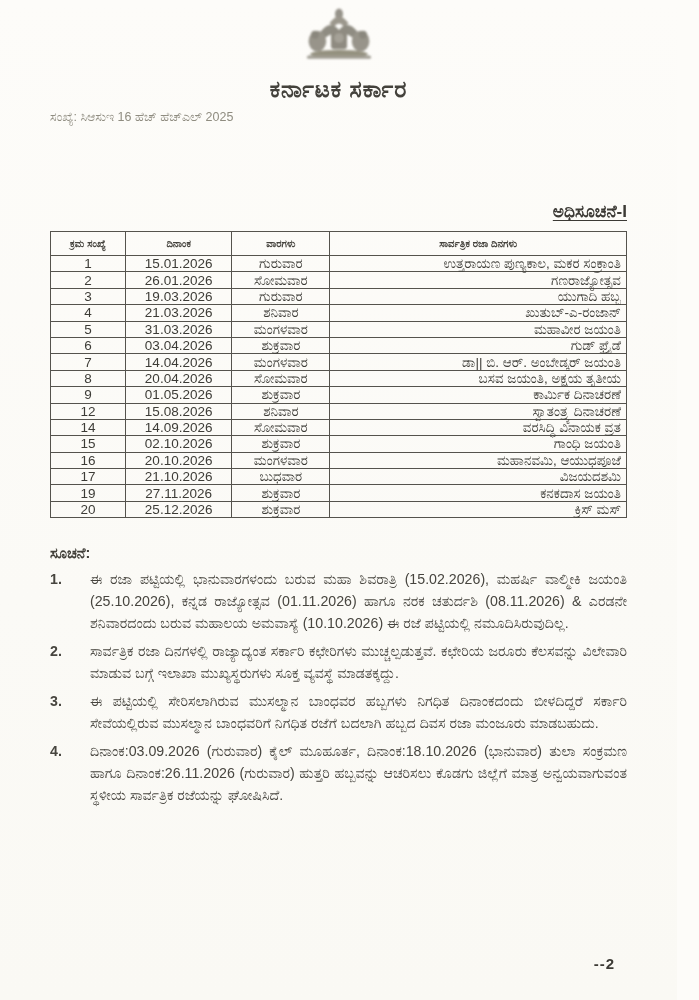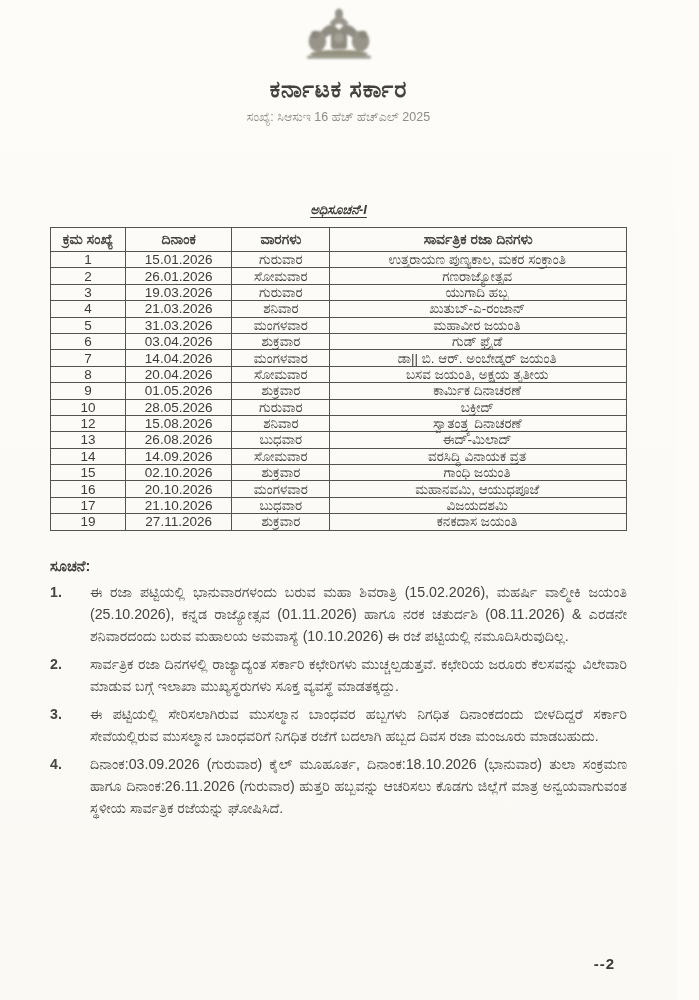--- a/index.html
+++ b/index.html
@@ -21,65 +21,64 @@
   .emblem-wrap { text-align:center; height:66px; }
   .emblem-wrap svg { width:100px; height:64px; }
   .gov-title {
     text-align:center;
     font-size:23px;
     font-weight:bold;
     letter-spacing:1px;
     color:#44423c;
     margin-top:4px;
   }
-  .ref-address-row { display:flex; justify-content:center; margin-top:5px; min-height:88px; }
+  .ref-address-row { display:flex; justify-content:space-between; margin-top:5px; min-height:88px; }
   .ref-number { font-size:12.5px; color:#8f8c80; padding-top:2px; white-space:nowrap; }
   .address-block {
     text-align:center;
     font-size:12.5px;
     color:#8f8c80;
     line-height:18.5px;
     margin-top:8px;
     margin-right:8px;
   }
   .address-block .addr-line { white-space:nowrap; }
   .notif-heading {
-    text-align:center;
-    font-size:13px;
+    text-align:right;
+    font-size:17px;
     font-weight:bold;
     color:#3c3a35;
     text-decoration:underline;
     text-underline-offset:3px;
     margin-top:6px;
-    font-style:italic;
   }
   .intro { margin-top:13px; font-size:14.5px; line-height:23px; color:#4a4842; text-align:justify; }
   .intro p { text-indent:30px; }
   .holiday-table {
     width:100%;
     border-collapse:collapse;
     margin-top:9px;
     font-size:13.5px;
     color:#3d3c37;
     table-layout:fixed;
   }
   .holiday-table th, .holiday-table td {
     border:1.7px solid #55534d;
     padding:0 5px;
   }
   .holiday-table th {
-    font-size:14px;
+    font-size:10px;
     font-weight:bold;
     color:#45433d;
     padding:2px 4px;
     line-height:19px;
   }
   .holiday-table td { height:16.4px; line-height:15px; }
   .holiday-table td.c0, .holiday-table td.c1, .holiday-table td.c2 { text-align:center; }
-  .holiday-table td.c3 { text-align:center; padding-left:3px; }
+  .holiday-table td.c3 { text-align:right; padding-left:3px; }
   .col-sl { width:13%; } .col-date { width:18.5%; } .col-day { width:17%; } .col-holiday { width:51.5%; }
   .notes { margin-top:13px; }
   .notes-heading { font-size:14.5px; font-weight:bold; color:#413f39;margin-top:27px; }
   .note-item { display:flex; margin-top:6px; font-size:14.2px; line-height:22px; color:#47453f; }
   .note-num { flex:0 0 40px; font-weight:bold; }
   .note-text { flex:1; text-align:justify; }
   .page-number {
     position:absolute;
     right:62px; bottom:28px;
     font-size:15px;
@@ -189,38 +188,26 @@
     <td class="c2">ಸೋಮವಾರ</td>
     <td class="c3">ಬಸವ ಜಯಂತಿ, ಅಕ್ಷಯ ತೃತೀಯ</td>
   </tr>
         <tr>
     <td class="c0">9</td>
     <td class="c1">01.05.2026</td>
     <td class="c2">ಶುಕ್ರವಾರ</td>
     <td class="c3">ಕಾರ್ಮಿಕ ದಿನಾಚರಣೆ</td>
   </tr>
         <tr>
-    <td class="c0">10</td>
-    <td class="c1">28.05.2026</td>
-    <td class="c2">ಗುರುವಾರ</td>
-    <td class="c3">ಬಕ್ರೀದ್</td>
-  </tr>
-        <tr>
     <td class="c0">12</td>
     <td class="c1">15.08.2026</td>
     <td class="c2">ಶನಿವಾರ</td>
     <td class="c3">ಸ್ವಾತಂತ್ರ್ಯ ದಿನಾಚರಣೆ</td>
   </tr>
         <tr>
-    <td class="c0">13</td>
-    <td class="c1">26.08.2026</td>
-    <td class="c2">ಬುಧವಾರ</td>
-    <td class="c3">ಈದ್-ಮಿಲಾದ್</td>
-  </tr>
-        <tr>
     <td class="c0">14</td>
     <td class="c1">14.09.2026</td>
     <td class="c2">ಸೋಮವಾರ</td>
     <td class="c3">ವರಸಿದ್ಧಿ ವಿನಾಯಕ ವ್ರತ</td>
   </tr>
         <tr>
     <td class="c0">15</td>
     <td class="c1">02.10.2026</td>
     <td class="c2">ಶುಕ್ರವಾರ</td>
     <td class="c3">ಗಾಂಧಿ ಜಯಂತಿ</td>
@@ -236,20 +223,26 @@
     <td class="c1">21.10.2026</td>
     <td class="c2">ಬುಧವಾರ</td>
     <td class="c3">ವಿಜಯದಶಮಿ</td>
   </tr>
         <tr>
     <td class="c0">19</td>
     <td class="c1">27.11.2026</td>
     <td class="c2">ಶುಕ್ರವಾರ</td>
     <td class="c3">ಕನಕದಾಸ ಜಯಂತಿ</td>
   </tr>
+        <tr>
+    <td class="c0">20</td>
+    <td class="c1">25.12.2026</td>
+    <td class="c2">ಶುಕ್ರವಾರ</td>
+    <td class="c3">ಕ್ರಿಸ್ ಮಸ್</td>
+  </tr>
       </tbody>
   </table>
 
   <div class="notes">
     <div class="notes-heading">ಸೂಚನೆ:</div>
     <div id="notes-list">
         <div class="note-item">
     <div class="note-num">1.</div>
     <div class="note-text">ಈ ರಜಾ ಪಟ್ಟಿಯಲ್ಲಿ ಭಾನುವಾರಗಳಂದು ಬರುವ ಮಹಾ ಶಿವರಾತ್ರಿ (15.02.2026), ಮಹರ್ಷಿ ವಾಲ್ಮೀಕಿ ಜಯಂತಿ (25.10.2026), ಕನ್ನಡ ರಾಜ್ಯೋತ್ಸವ (01.11.2026) ಹಾಗೂ ನರಕ ಚತುರ್ದಶಿ (08.11.2026) &amp; ಎರಡನೇ ಶನಿವಾರದಂದು ಬರುವ ಮಹಾಲಯ ಅಮವಾಸ್ಯೆ (10.10.2026) ಈ ರಜೆ ಪಟ್ಟಿಯಲ್ಲಿ ನಮೂದಿಸಿರುವುದಿಲ್ಲ.</div>
   </div>

